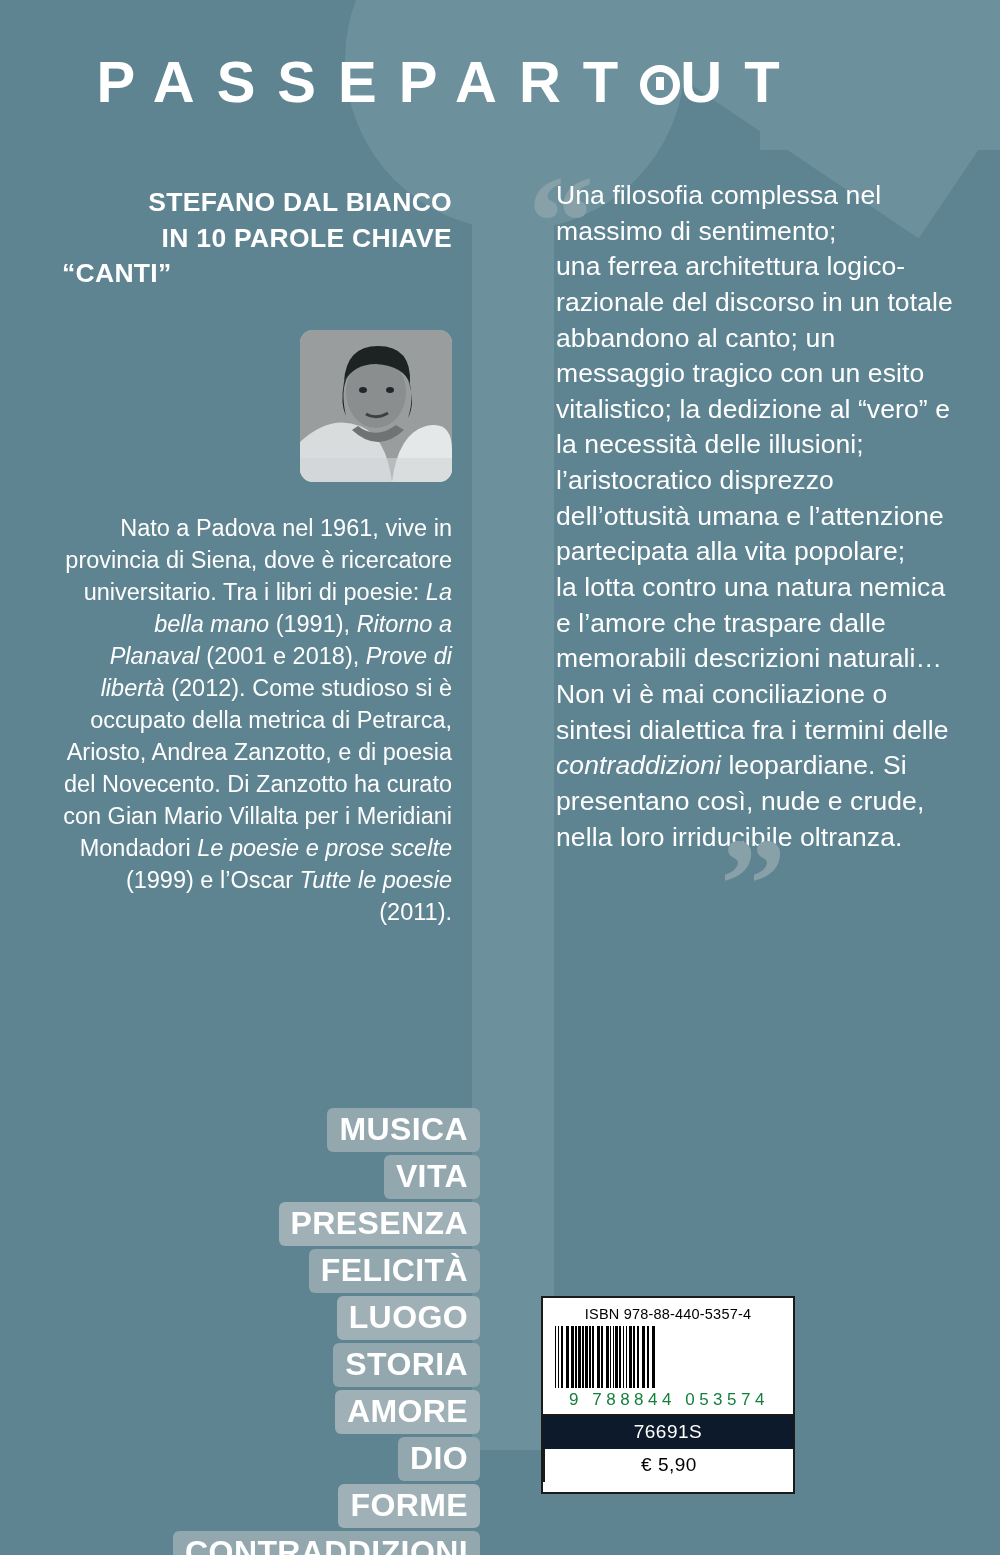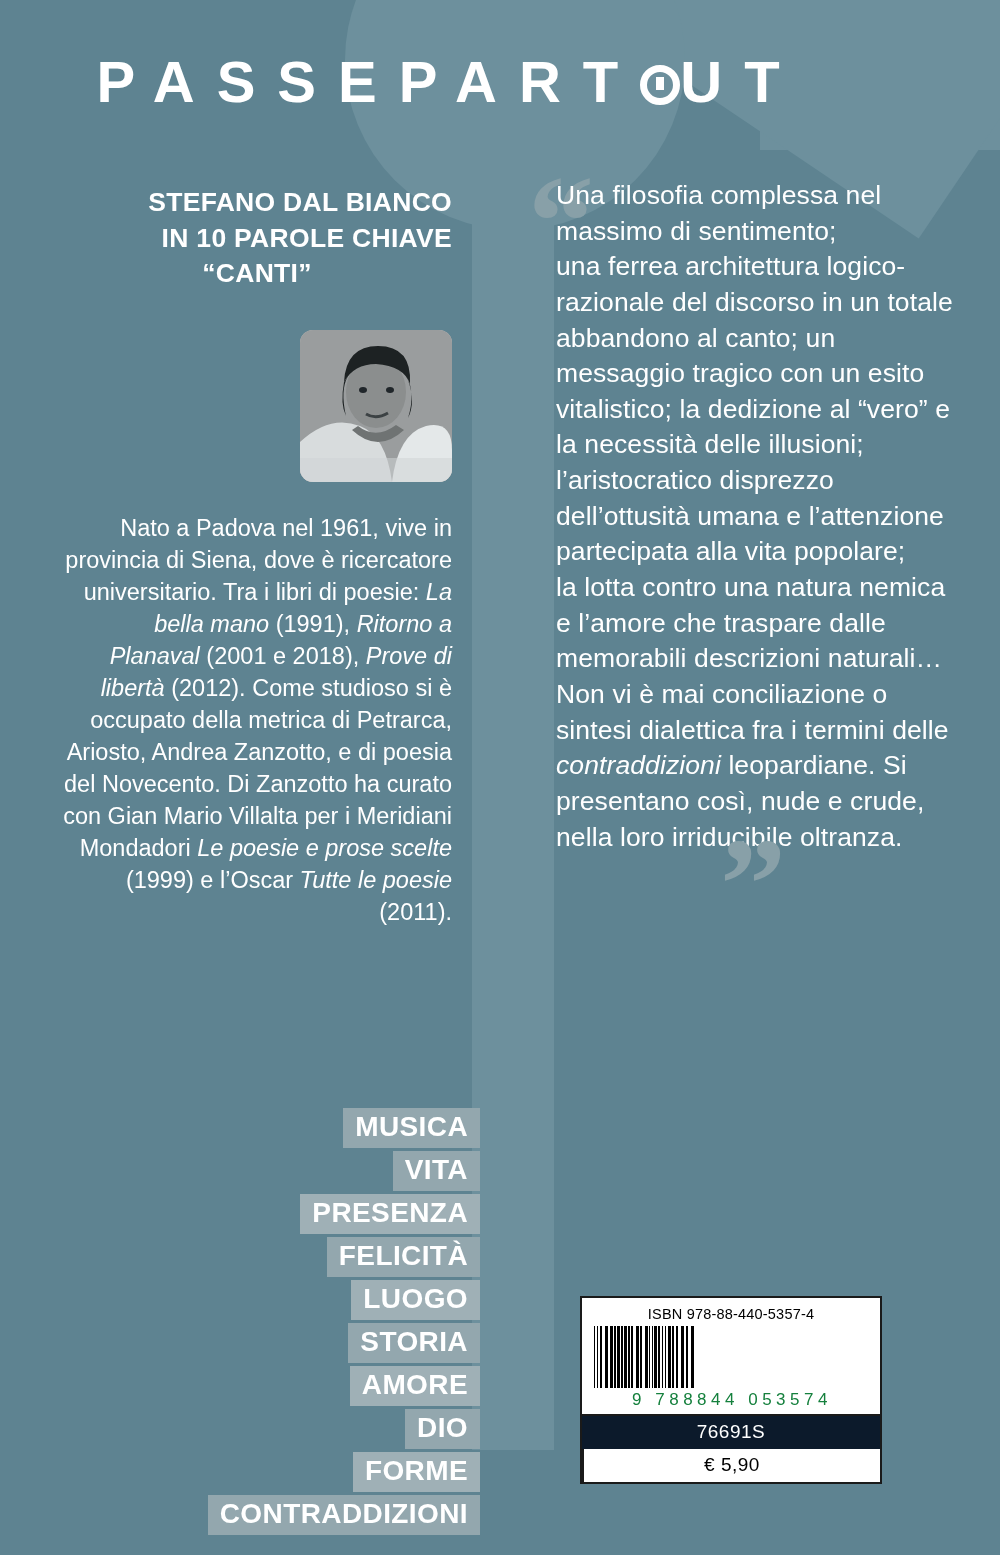--- a/index.html
+++ b/index.html
@@ -111,29 +111,30 @@
   
   .keywords {
     position:absolute;
     left:40px; top:1108px;
     width:440px;
     z-index:4;
     text-align:right;
   }
   .kw {
     display:block;
-    font-size:28px;
+    font-size:32px;
     font-weight:bold;
     line-height:1.0;
     letter-spacing:0.4px;
     padding:5px 12px 7px 12px;
     margin-bottom:3px;
     background:#93a7ae;
     float:right;
     clear:both;
+    border-radius:6px;
   }
   .kw.alt { background:#9fb0b6; }
 
   
   .quote-col {
     position:absolute;
     left:556px; top:178px;
     width:400px;
     z-index:4;
   }
@@ -159,25 +160,25 @@
     font-size:132px;
     font-weight:bold;
     color:#88a0a8;
     line-height:1;
     font-family:"Liberation Serif", serif;
   }
 
   
   .barcode-box {
     position:absolute;
-    left:580px; top:1296px;
-    width:302px;
+    left:541px; top:1296px;
+    width:254px;
     background:#ffffff;
     border:2px solid #1a1a1a;
-    padding:6px 8px 0 8px;
+    padding:6px 8px 10px 8px;
     z-index:6;
   }
   .isbn-text {
     color:#000000;
     font-size:14.5px;
     font-family:"Liberation Sans", sans-serif;
     text-align:center;
     letter-spacing:0.2px;
     margin:2px 0 4px 0;
   }
@@ -235,21 +236,21 @@
 
 <div class="series-title">
   <span>PASSEPART</span><span class="keyhole-o"><span class="ring"></span></span><span>UT</span>
 </div>
 
 <div class="left-col">
 
   <div class="author-head">
     <span class="ln-left">STEFANO DAL BIANCO</span>
     <span class="ln-left">IN 10 PAROLE CHIAVE</span>
-    <span style="display:block;text-align:center;">“CANTI”</span>
+    <span style="display:block;text-align:left;">“CANTI”</span>
   </div>
 
   <div class="portrait">
     <svg viewBox="0 0 152 152">
       <rect x="0" y="0" width="152" height="152" fill="#b9bcbd"></rect>
       <rect x="0" y="0" width="152" height="152" fill="#9a9d9e"></rect>
       <path d="M0 112 Q30 84 60 96 Q86 106 92 152 L0 152 Z" fill="#d8dcdd"></path>
       <path d="M92 152 Q98 104 126 96 Q152 90 152 120 L152 152 Z" fill="#e4e8e9"></path>
       <ellipse cx="76" cy="62" rx="30" ry="36" fill="#8b8e8e"></ellipse>
       <path d="M44 52 Q46 16 78 16 Q112 16 110 54 Q104 36 76 34 Q54 34 44 52 Z" fill="#1d2223"></path>

